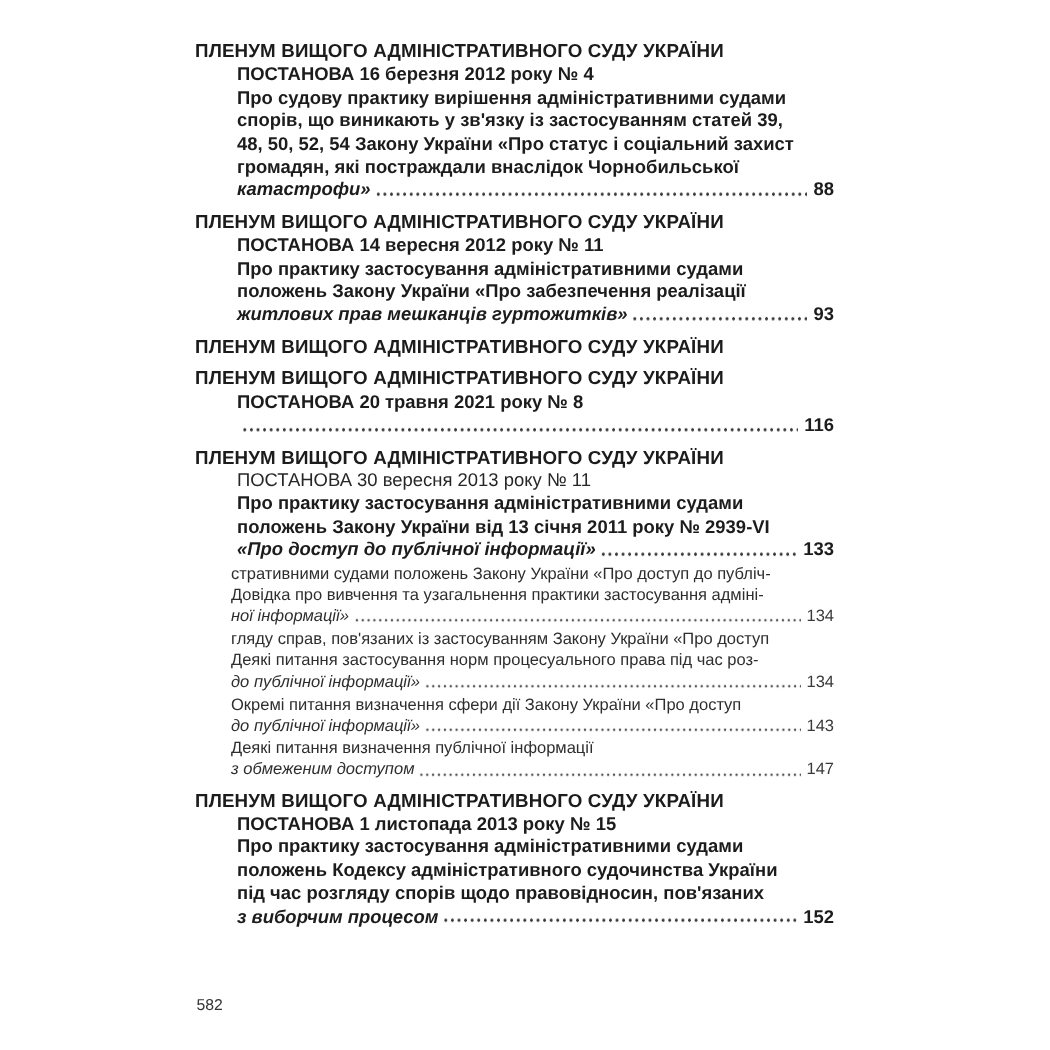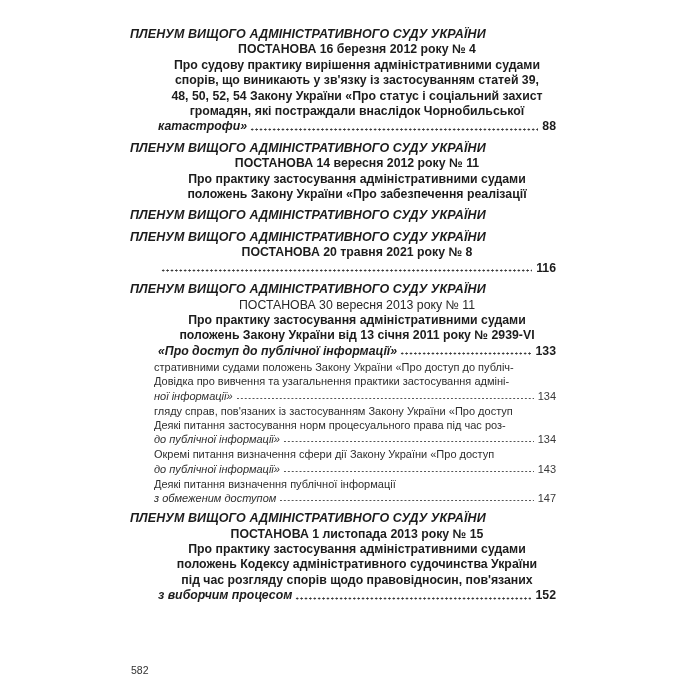--- a/index.html
+++ b/index.html
@@ -16,23 +16,22 @@
     left:130px; top:27px;
     width:426px;
   }
   .entry{margin-bottom:6px;}
   .heading{
     font-weight:bold;
     font-size:12.5px;
     line-height:15.4px;
     white-space:nowrap;
     letter-spacing:0.1px;
-    font-style:italic;
   }
-  .lines{padding-left:28px;text-align:center;}
+  .lines{padding-left:28px;}
   .line{
     font-weight:bold;
     font-size:12.3px;
     line-height:15.4px;
     white-space:nowrap;
   }
   .line.regular{font-weight:normal;color:#262626;}
   .pageline{
     display:flex;
     align-items:flex-end;
@@ -94,20 +93,25 @@
       </div>
     </div>
   </div>
 
   <div class="entry">
     <div class="heading">ПЛЕНУМ ВИЩОГО АДМІНІСТРАТИВНОГО СУДУ УКРАЇНИ</div>
     <div class="lines">
       <div class="line">ПОСТАНОВА 14 вересня 2012 року № 11</div>
       <div class="line">Про практику застосування адміністративними судами</div>
       <div class="line">положень Закону України «Про забезпечення реалізації</div>
+      <div class="line pageline">
+        <span class="ltext">житлових прав мешканців гуртожитків»</span>
+        <span class="leader"></span>
+        <span class="pagenum">93</span>
+      </div>
     </div>
   </div>
 
   <div class="entry">
     <div class="heading">ПЛЕНУМ ВИЩОГО АДМІНІСТРАТИВНОГО СУДУ УКРАЇНИ</div>
   </div>
 
   <div class="entry">
     <div class="heading">ПЛЕНУМ ВИЩОГО АДМІНІСТРАТИВНОГО СУДУ УКРАЇНИ</div>
     <div class="lines">

